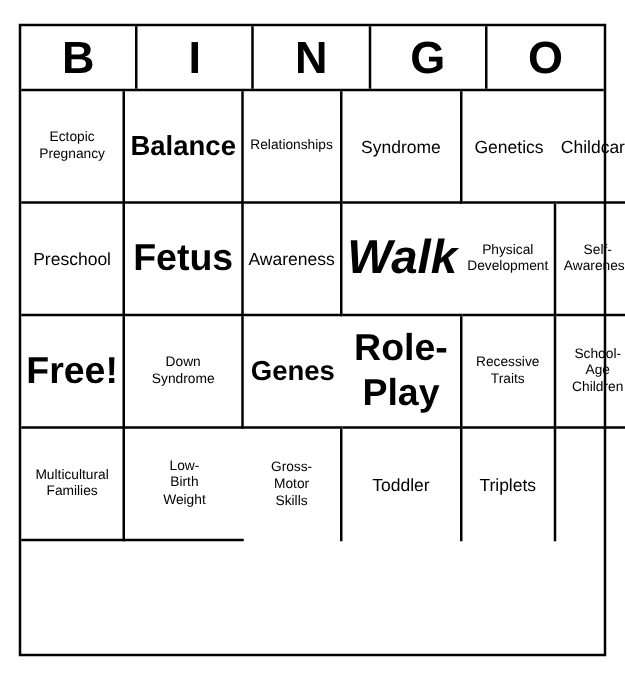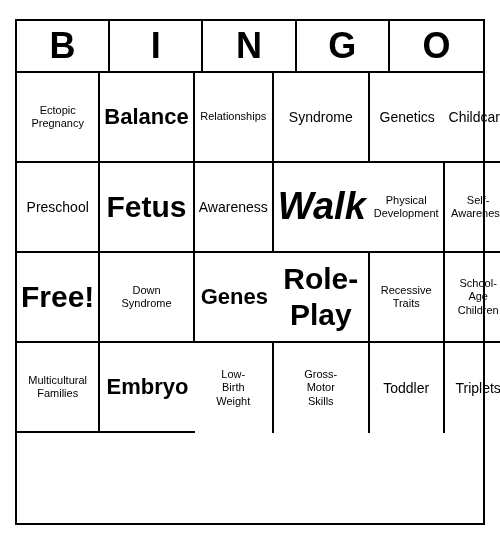--- a/index.html
+++ b/index.html
@@ -158,23 +158,20 @@
       <div class="bingo-cell">
         <span class="size-small">Recessive<br>Traits</span>
       </div>
       <div class="bingo-cell">
         <span class="size-small">School-<br>Age<br>Children</span>
       </div>
       <div class="bingo-cell">
         <span class="size-small">Multicultural<br>Families</span>
       </div>
       <div class="bingo-cell">
-        <span class="size-large">Embryo</span>
-      </div>
-      <div class="bingo-cell">
         <span class="size-small">Low-<br>Birth<br>Weight</span>
       </div>
       <div class="bingo-cell">
         <span class="size-small">Gross-<br>Motor<br>Skills</span>
       </div>
       <div class="bingo-cell">
         <span class="size-medium">Toddler</span>
       </div>
       <div class="bingo-cell">
         <span class="size-medium">Triplets</span>

